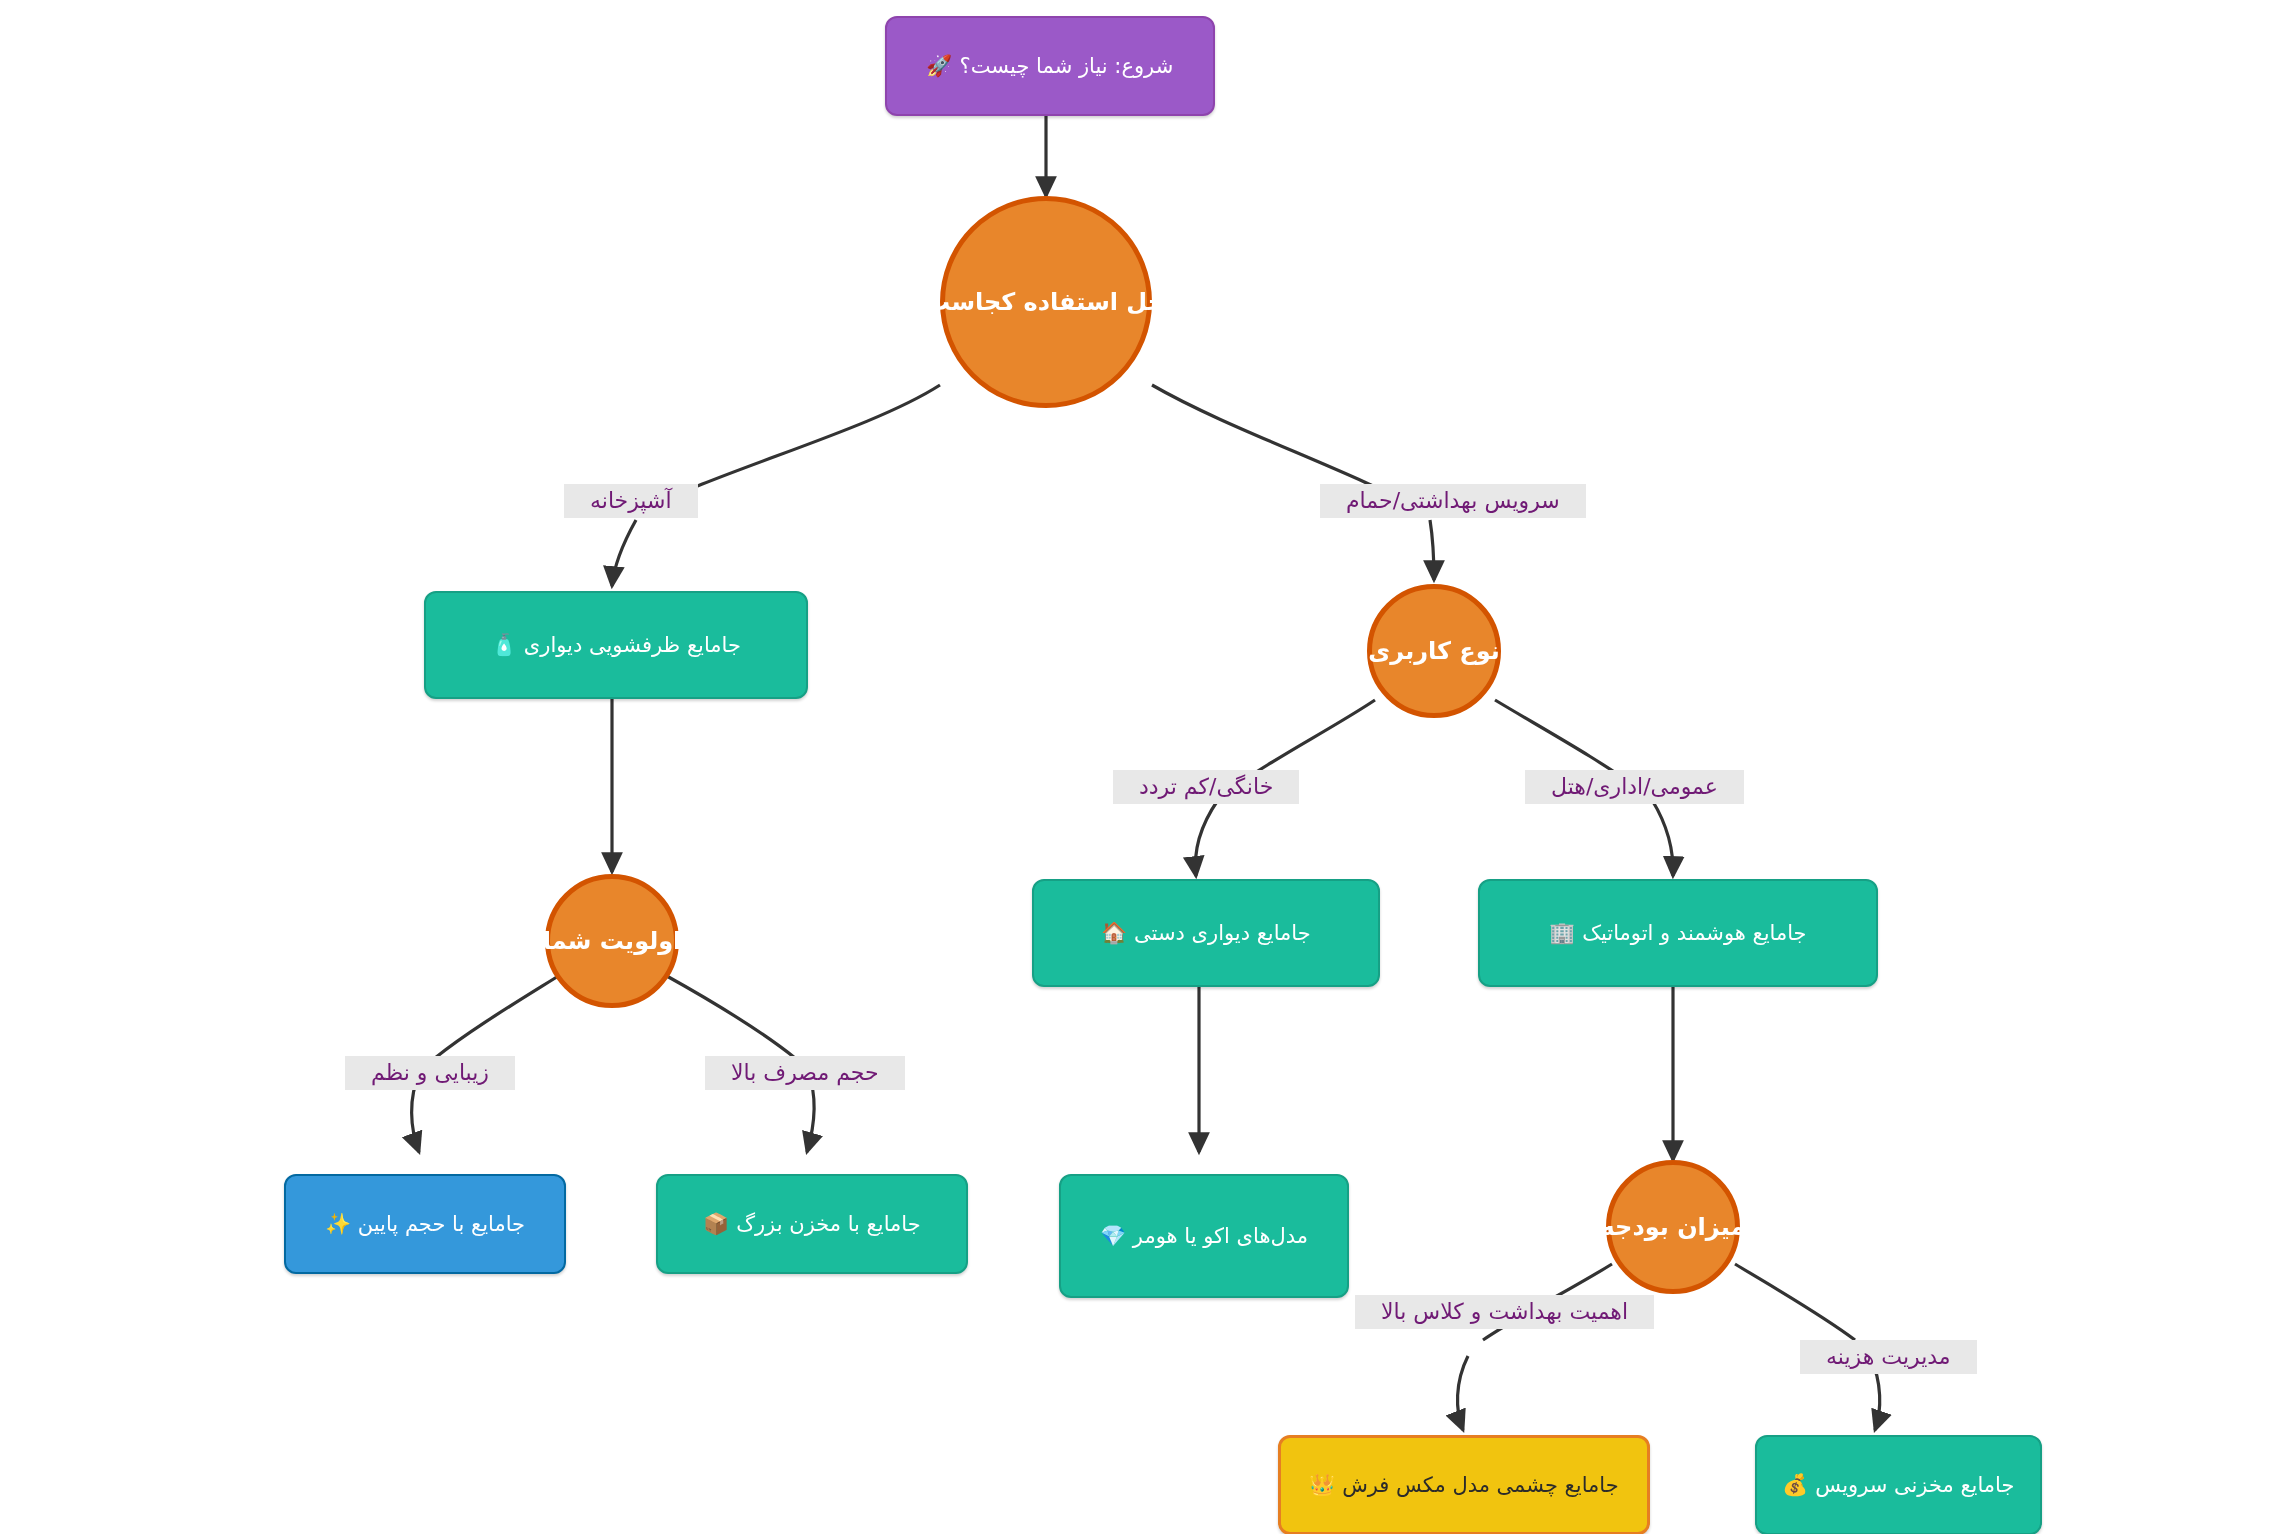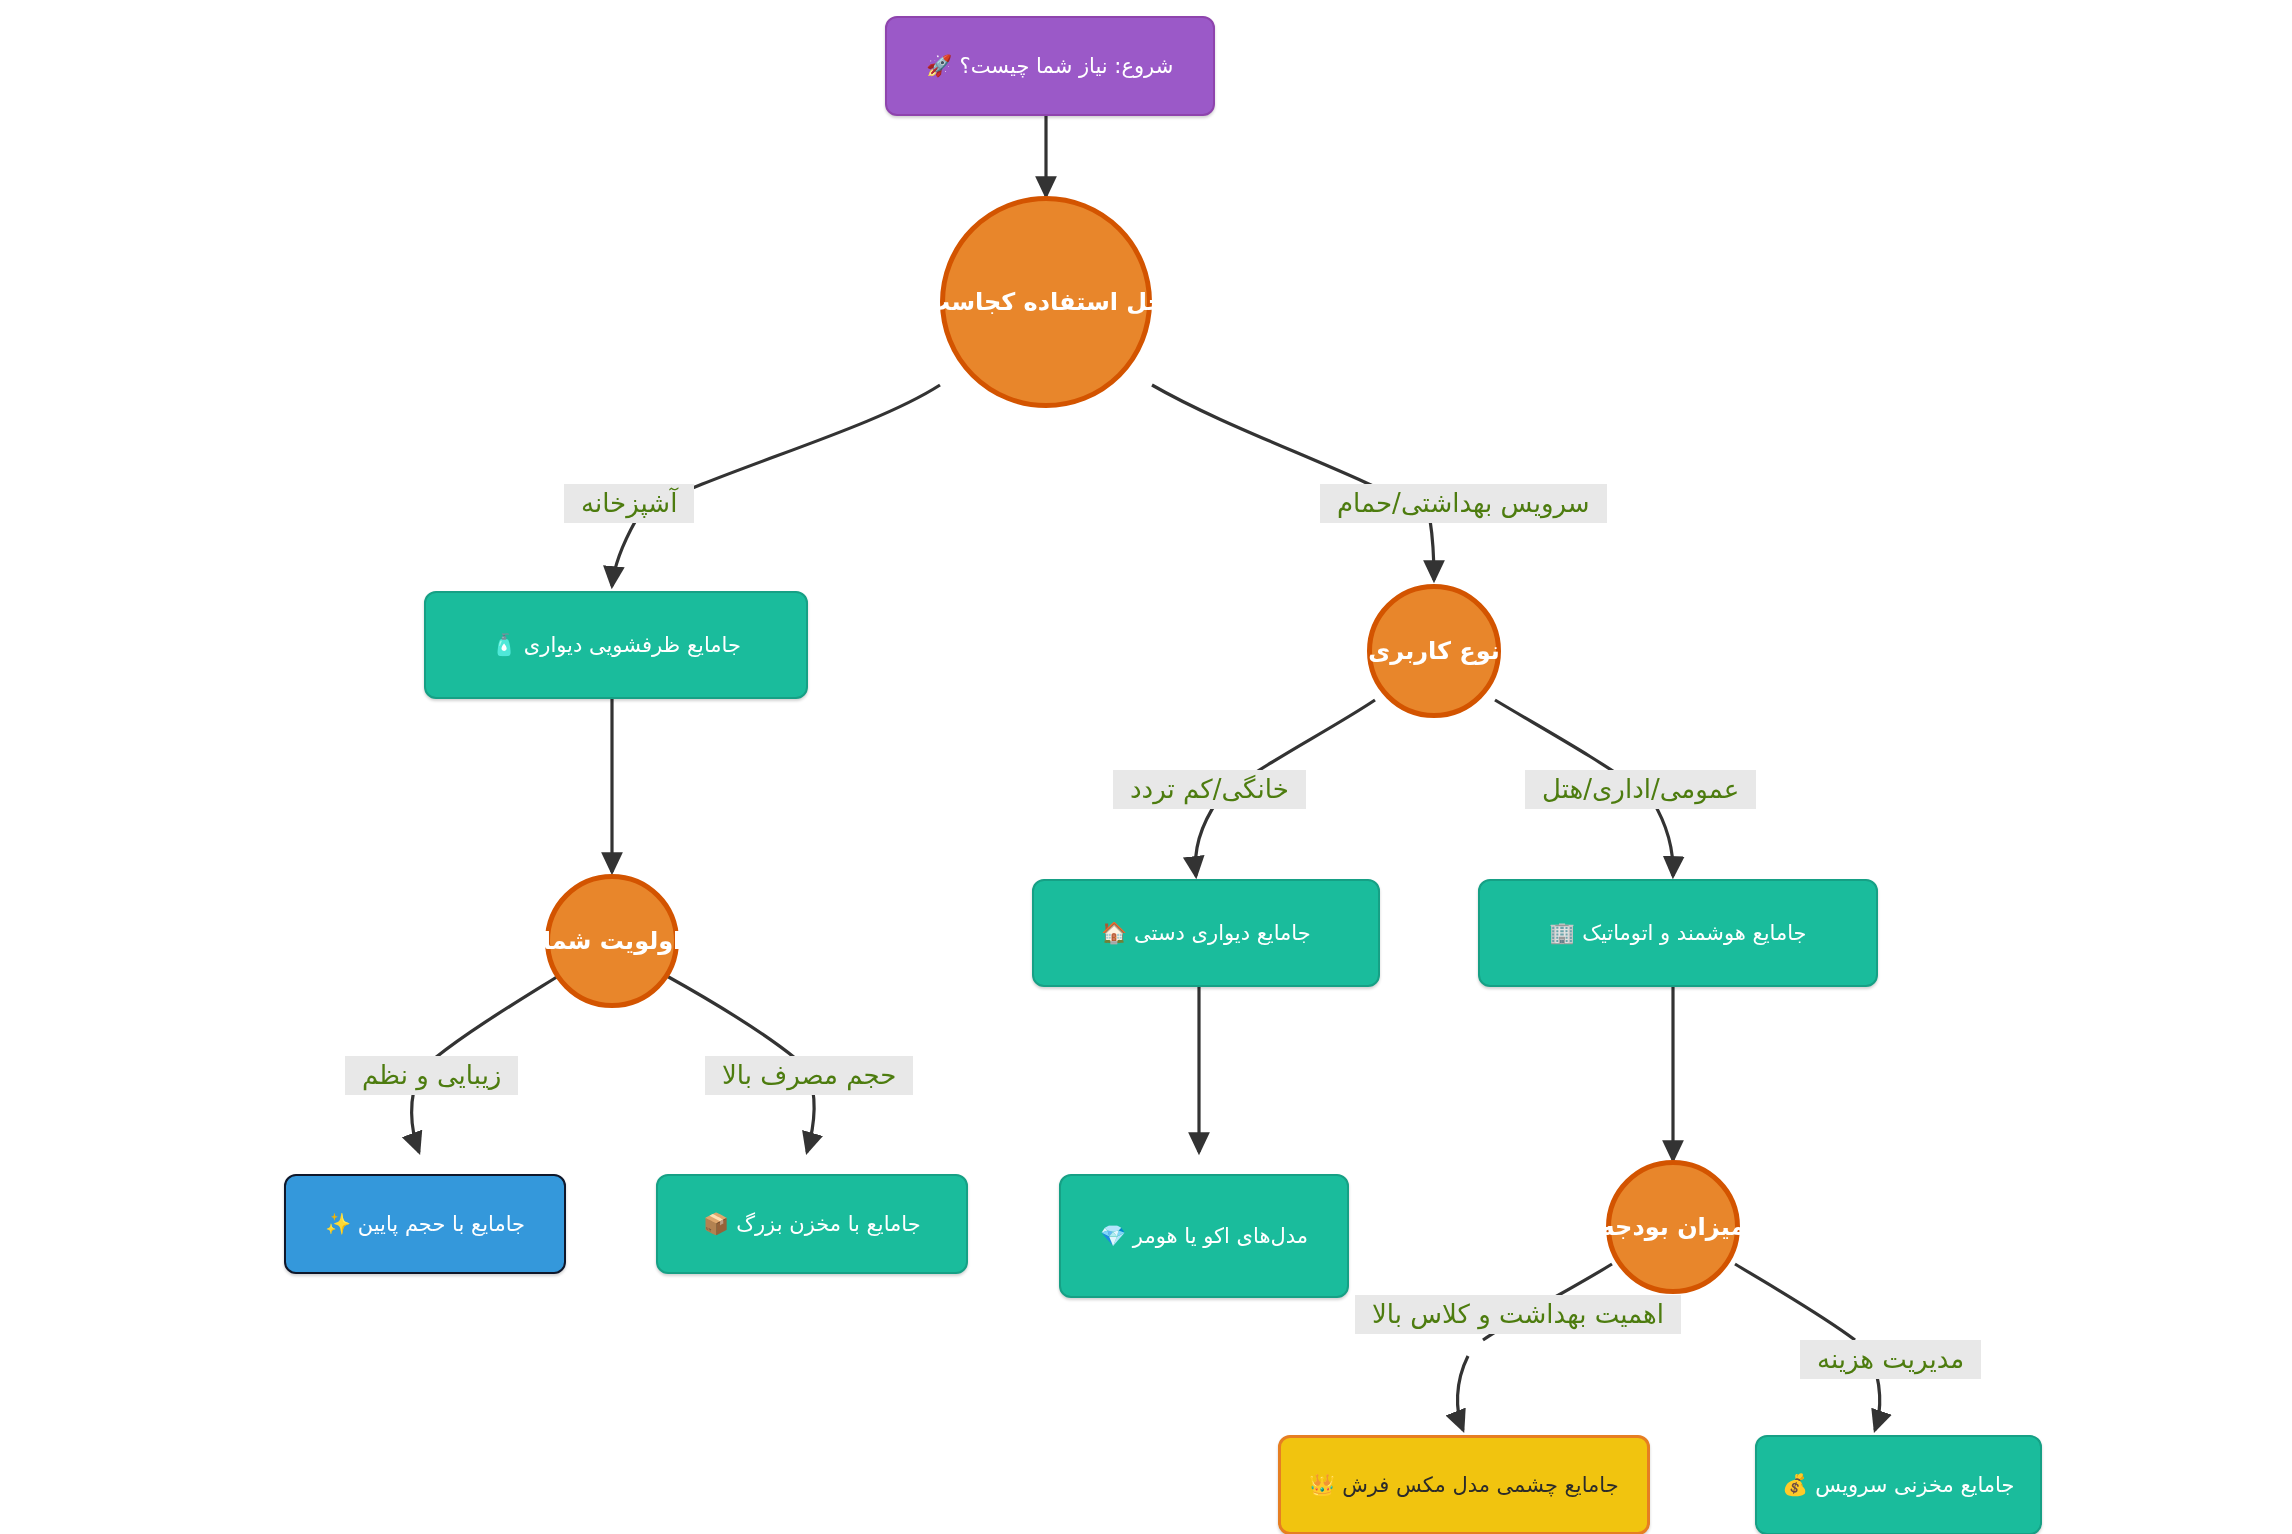--- a/index.html
+++ b/index.html
@@ -54,21 +54,21 @@
     box-shadow: 0 2px 3px rgba(0,0,0,0.18);
   }
   .node-result {
     background: #1ABC9C;
     border: 2px solid #16A085;
     color: #ffffff;
     box-shadow: 0 2px 3px rgba(0,0,0,0.18);
   }
   .node-blue {
     background: #3498DB;
-    border: 2px solid #0f172a;
+    border: 2px solid #0369a1;
     color: #ffffff;
     box-shadow: 0 2px 3px rgba(0,0,0,0.18);
     text-align: center;
   }
   .node-gold {
     background: #F1C40F;
     border: 3px solid #E67E22;
     color: #2b2b2b;
     box-shadow: 0 2px 3px rgba(0,0,0,0.18);
   }
@@ -76,23 +76,23 @@
     border-radius: 50%;
     background: #E8862B;
     border: 5px solid #D35400;
     color: #ffffff;
     font-size: 24px;
     font-weight: bold;
   }
   .edge-label {
     position: absolute;
     background: #E8E8E8;
-    color: #4d7c0f;
-    font-size: 26px;
-    padding: 2px 17px;
+    color: #701a75;
+    font-size: 22px;
+    padding: 2px 26px;
     direction: rtl;
     white-space: nowrap;
     box-sizing: border-box;
     line-height: 1.35;
   }
   .node-text {
     display: inline-block;
   }
 </style>
 </head>

